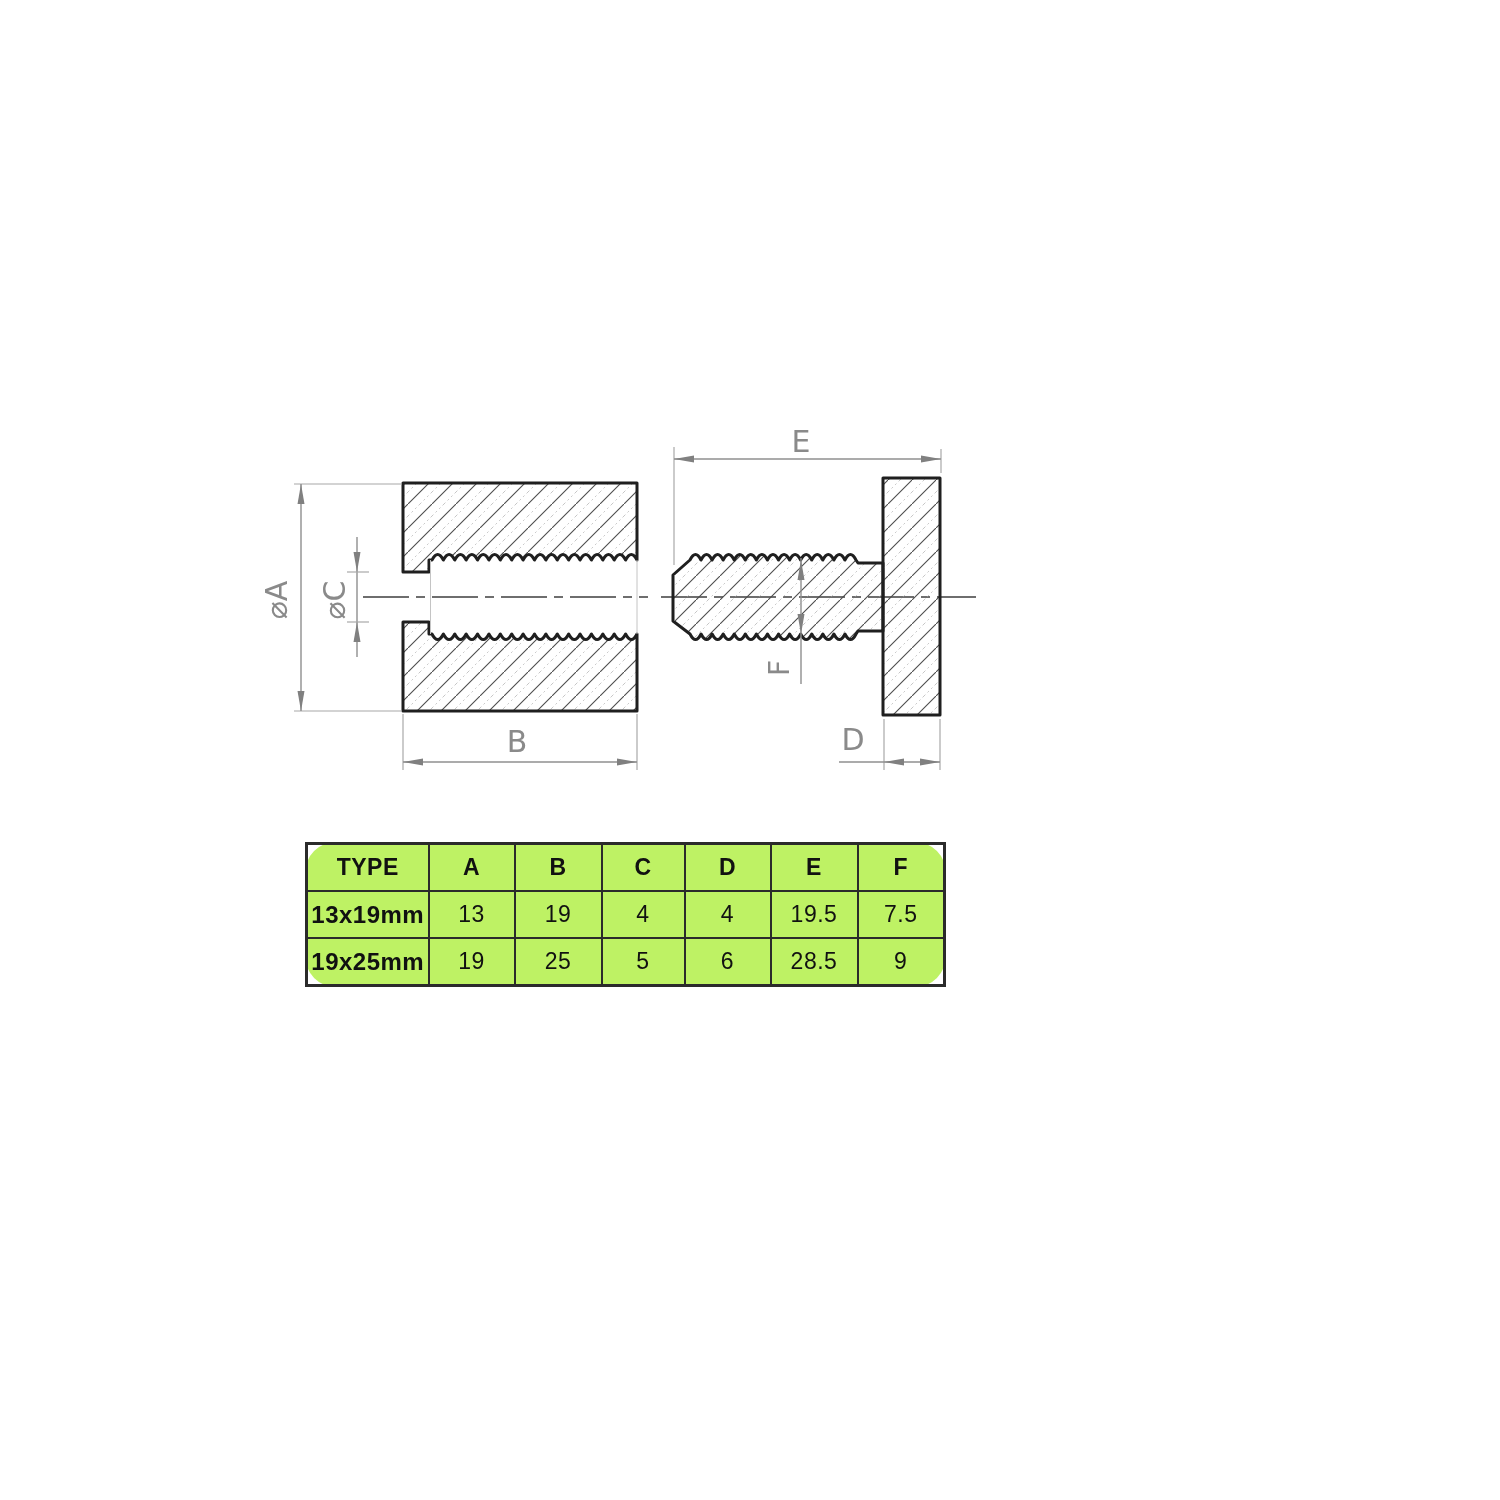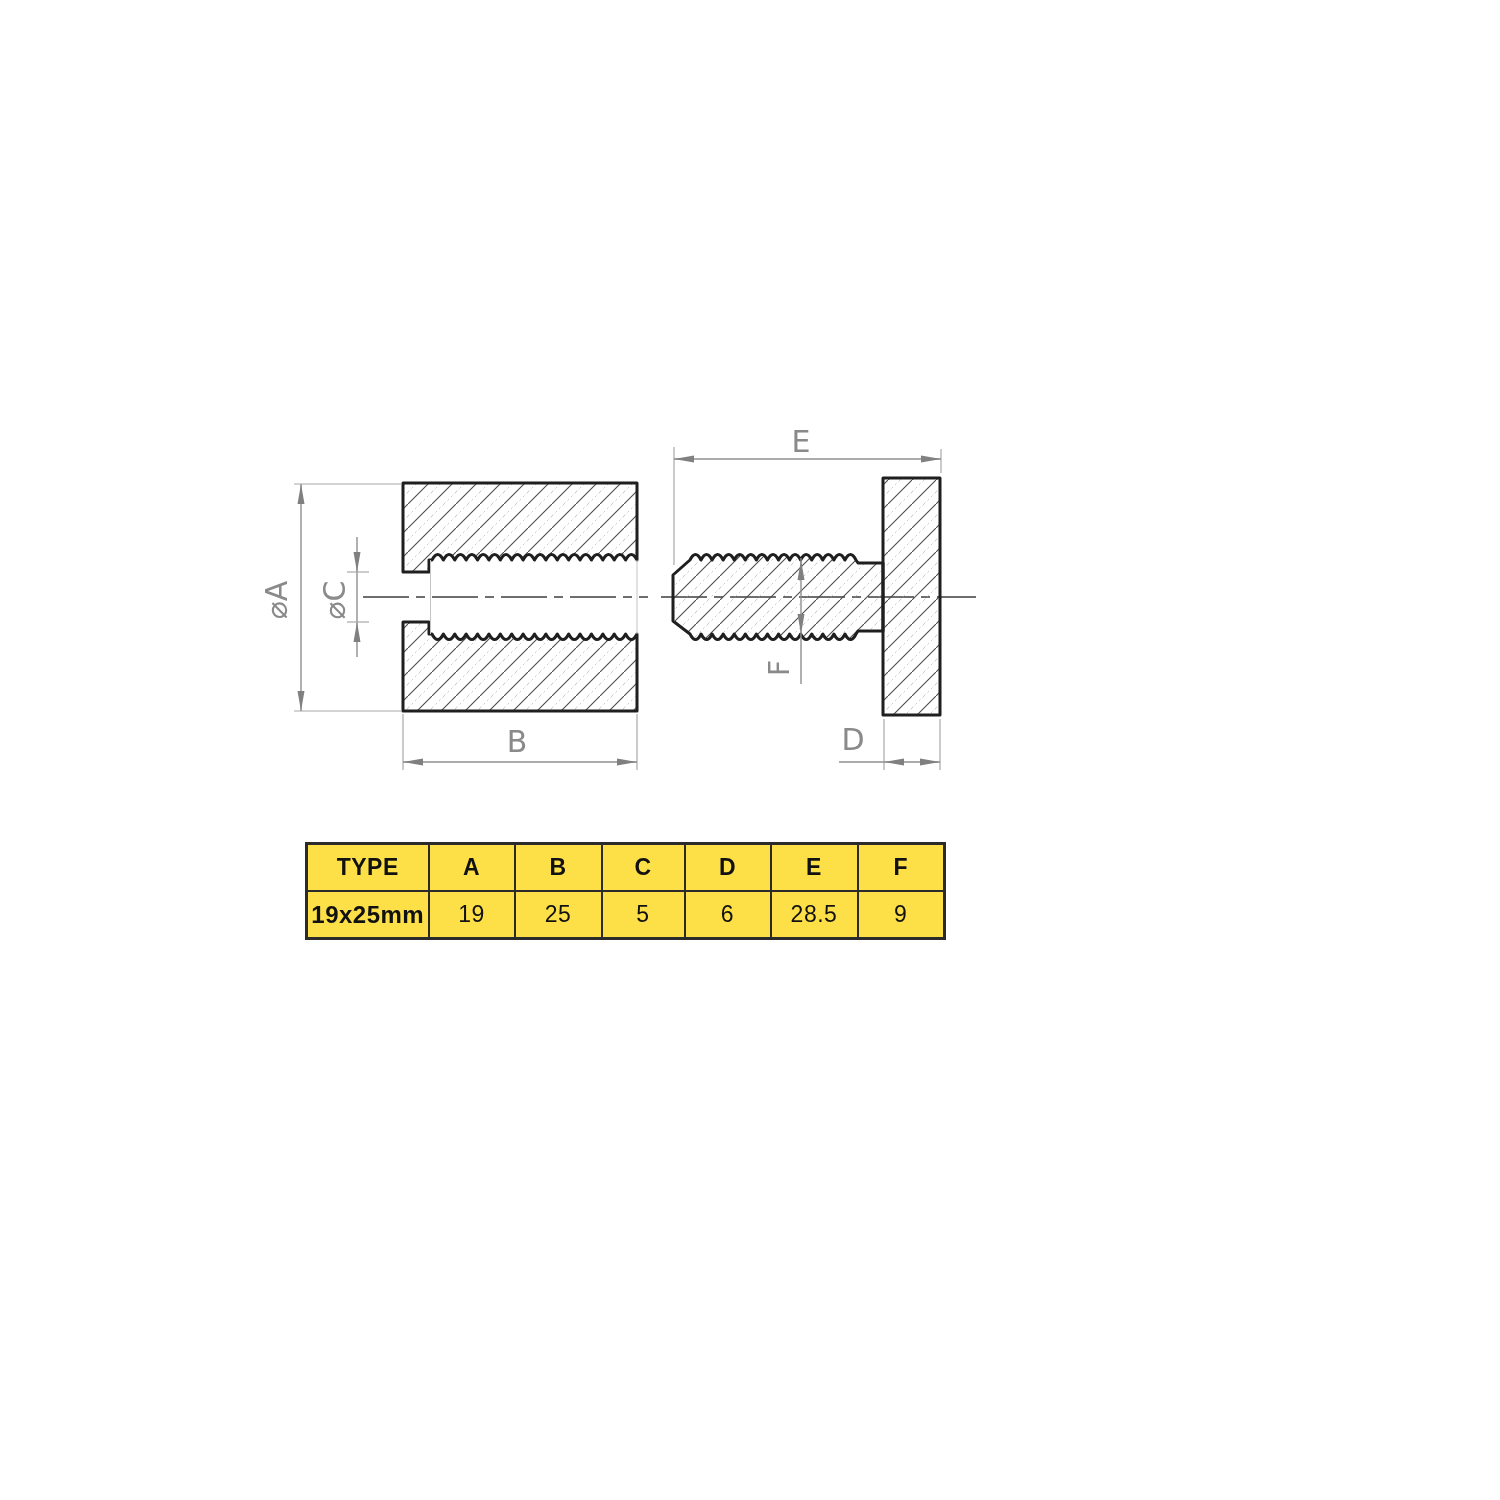--- a/index.html
+++ b/index.html
@@ -15,21 +15,22 @@
     fill:#8a8a8a;
   }
   .dim-label{font-size:30px;}
   .dim-label-sm{font-size:28px;}
 
   .spec-table{
     position:absolute;left:305px;top:842px;
     border-collapse:collapse;
     table-layout:fixed;
     width:638px;
-    background:#fde047;
+    background:#bef264;
+    border-radius:31px;
   }
   .spec-table td,.spec-table th{
     border:2px solid #2b2b2b;
     text-align:center;vertical-align:middle;
     height:45px;
     font-size:23px;
     color:#111;
     padding:0;
     letter-spacing:0.5px;
   }
@@ -154,20 +155,29 @@
       <tr>
         <th>TYPE</th>
         <th>A</th>
         <th>B</th>
         <th>C</th>
         <th>D</th>
         <th>E</th>
         <th>F</th>
       </tr>
       <tr>
+        <td class="type-col">13x19mm</td>
+        <td>13</td>
+        <td>19</td>
+        <td>4</td>
+        <td>4</td>
+        <td>19.5</td>
+        <td>7.5</td>
+      </tr>
+      <tr>
         <td class="type-col">19x25mm</td>
         <td>19</td>
         <td>25</td>
         <td>5</td>
         <td>6</td>
         <td>28.5</td>
         <td>9</td>
       </tr>
     </tbody>
   </table>

